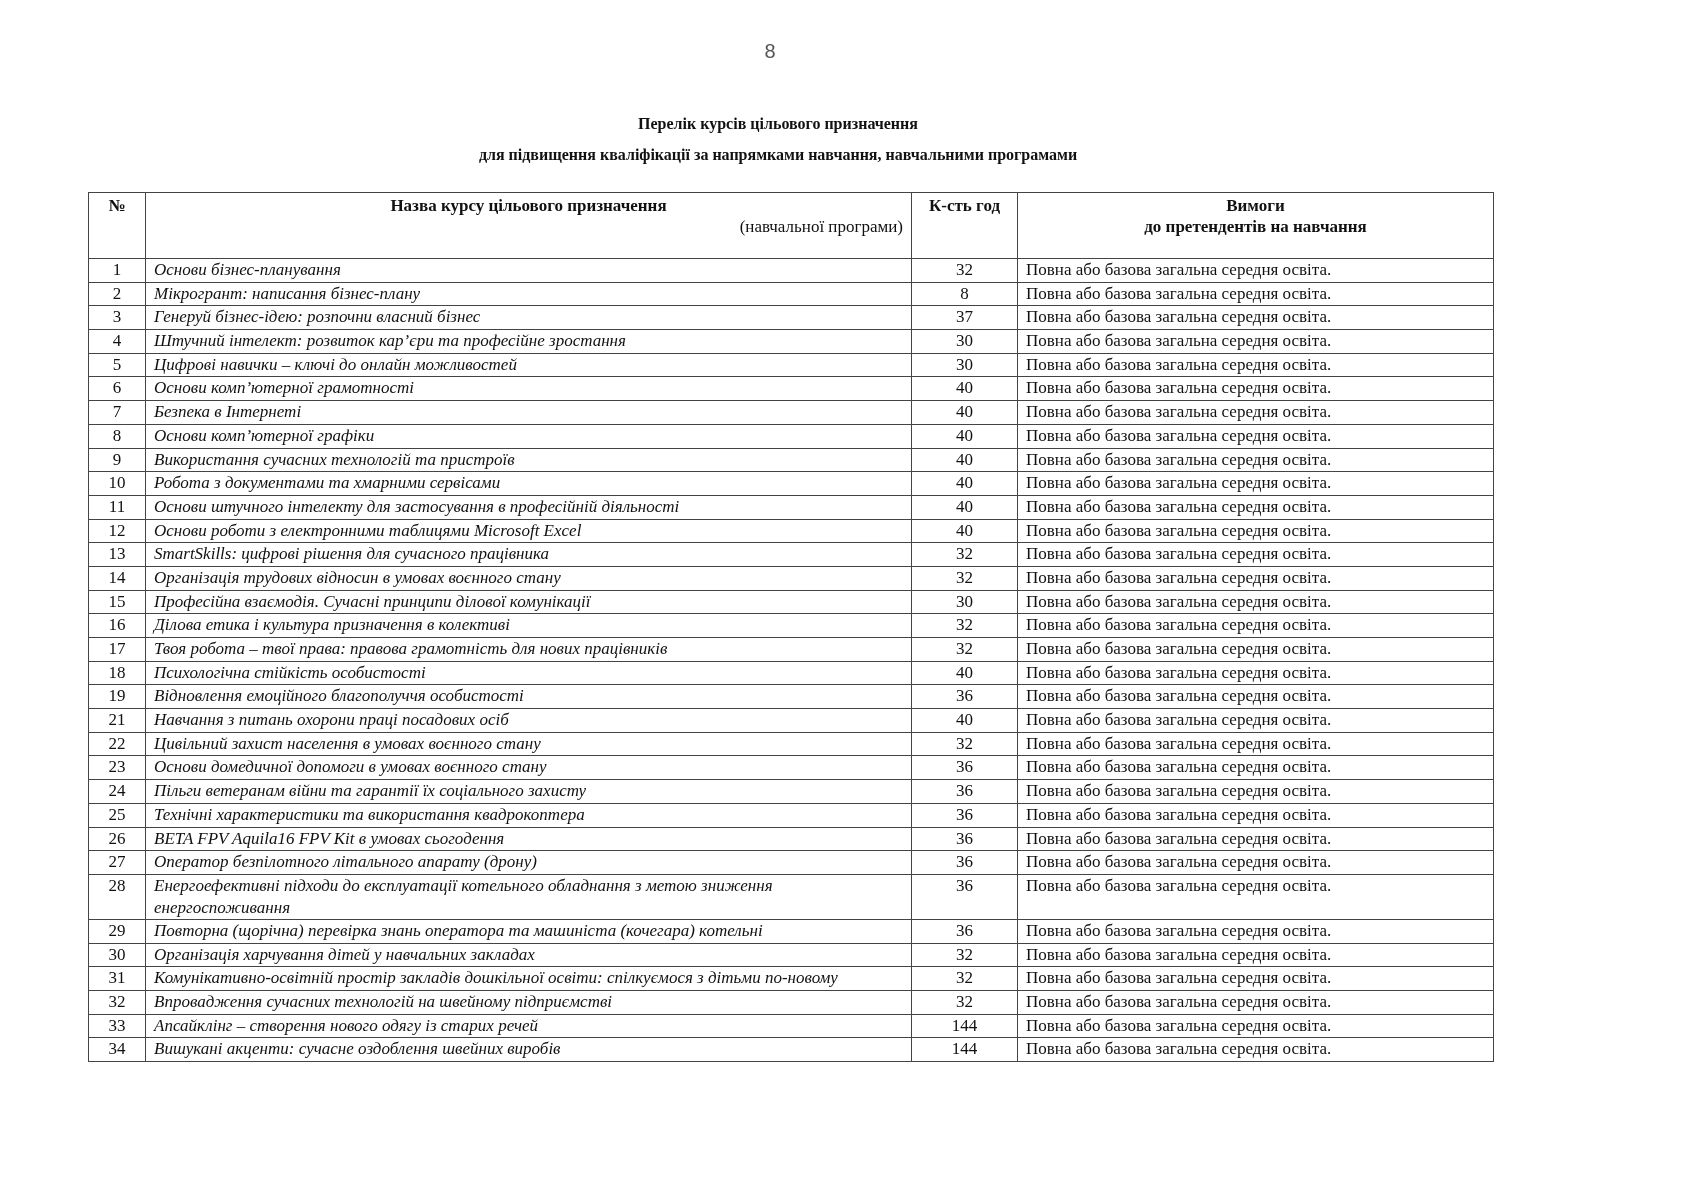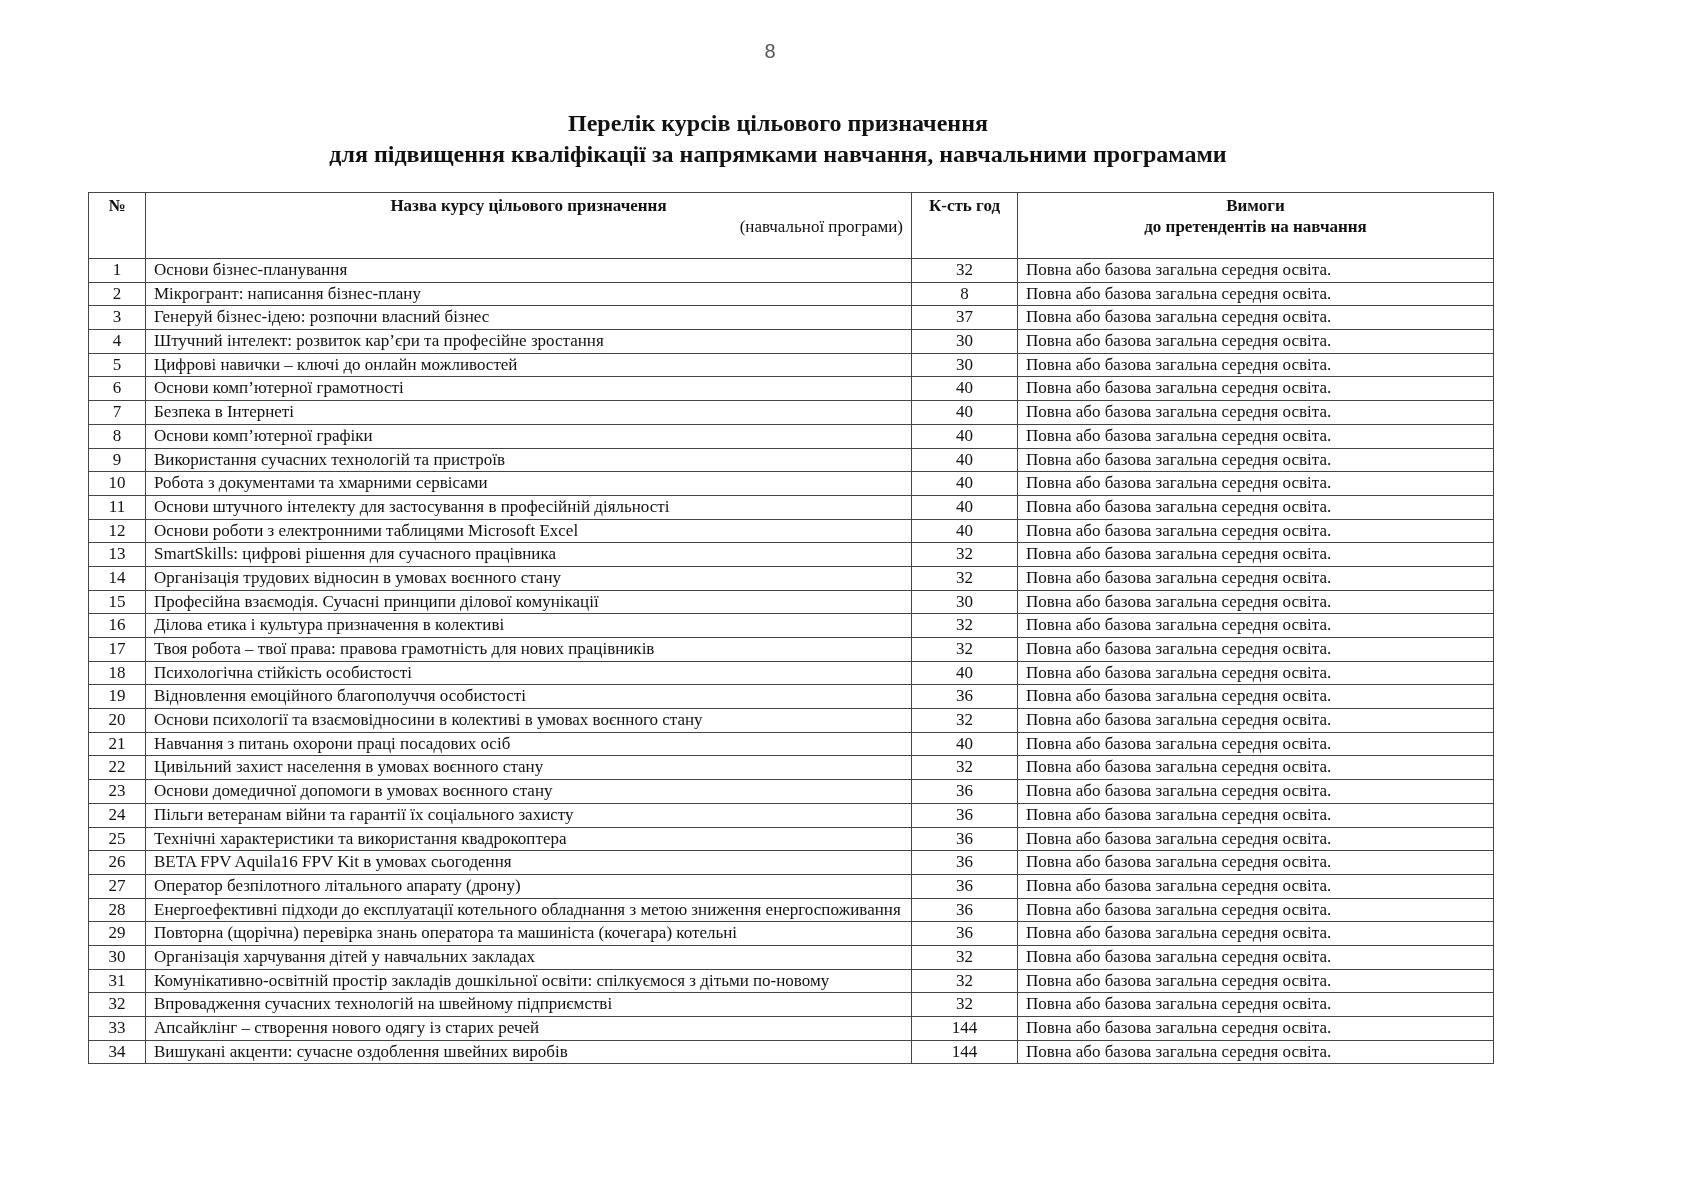--- a/index.html
+++ b/index.html
@@ -6,41 +6,41 @@
   body {
     width: 1683px; height: 1190px; position: relative; overflow: hidden;
     font-family: "Liberation Serif", "DejaVu Serif", serif; color: #111;
   }
   .page-number {
     position: absolute; top: 40px; left: 0; width: 1540px; text-align: center;
     font-size: 20px; color: #555; font-family: "Liberation Sans", sans-serif;
   }
   .title {
     position: absolute; top: 108px; left: 0; width: 1556px; text-align: center;
-    font-weight: bold; font-size: 24px; line-height: 31px;
+    font-weight: bold; font-size: 16px; line-height: 31px;
   }
   table.courses {
     position: absolute; top: 192px; left: 88px; width: 1405px;
     border-collapse: collapse; font-size: 17px; table-layout: fixed;
   }
   table.courses th, table.courses td {
     border: 1px solid #444; padding: 0 8px; vertical-align: top;
   }
   table.courses th {
     height: 63px; font-weight: bold; font-size: 17px; line-height: 21px;
     text-align: center; padding-top: 2px;
   }
   table.courses th .sub { font-weight: normal; display: block; text-align: right; }
   table.courses td { line-height: 22px; height: 22.7px; }
   col.c-num { width: 57px; }
   col.c-name { width: 766px; }
   col.c-hours { width: 106px; }
   col.c-req { width: 476px; }
   td.num, td.hours { text-align: center; }
-  td.name { padding-left: 10px; }
+  td.name { padding-left: 10px; font-style: italic; }
   td.req { padding-left: 10px; }
 </style>
 </head>
 <body>
 
 <div class="page-number">8</div>
 
 <div class="title">
   <div>Перелік курсів цільового призначення</div>
   <div>для підвищення кваліфікації за напрямками навчання, навчальними програмами</div>
@@ -176,26 +176,20 @@
         <td class="hours">40</td>
         <td class="req">Повна або базова загальна середня освіта.</td>
       </tr>
       <tr>
         <td class="num">19</td>
         <td class="name">Відновлення емоційного благополуччя особистості</td>
         <td class="hours">36</td>
         <td class="req">Повна або базова загальна середня освіта.</td>
       </tr>
       <tr>
-        <td class="num">20</td>
-        <td class="name">Основи психології та взаємовідносини в колективі в умовах воєнного стану</td>
-        <td class="hours">32</td>
-        <td class="req">Повна або базова загальна середня освіта.</td>
-      </tr>
-      <tr>
         <td class="num">21</td>
         <td class="name">Навчання з питань охорони праці посадових осіб</td>
         <td class="hours">40</td>
         <td class="req">Повна або базова загальна середня освіта.</td>
       </tr>
       <tr>
         <td class="num">22</td>
         <td class="name">Цивільний захист населення в умовах воєнного стану</td>
         <td class="hours">32</td>
         <td class="req">Повна або базова загальна середня освіта.</td>

